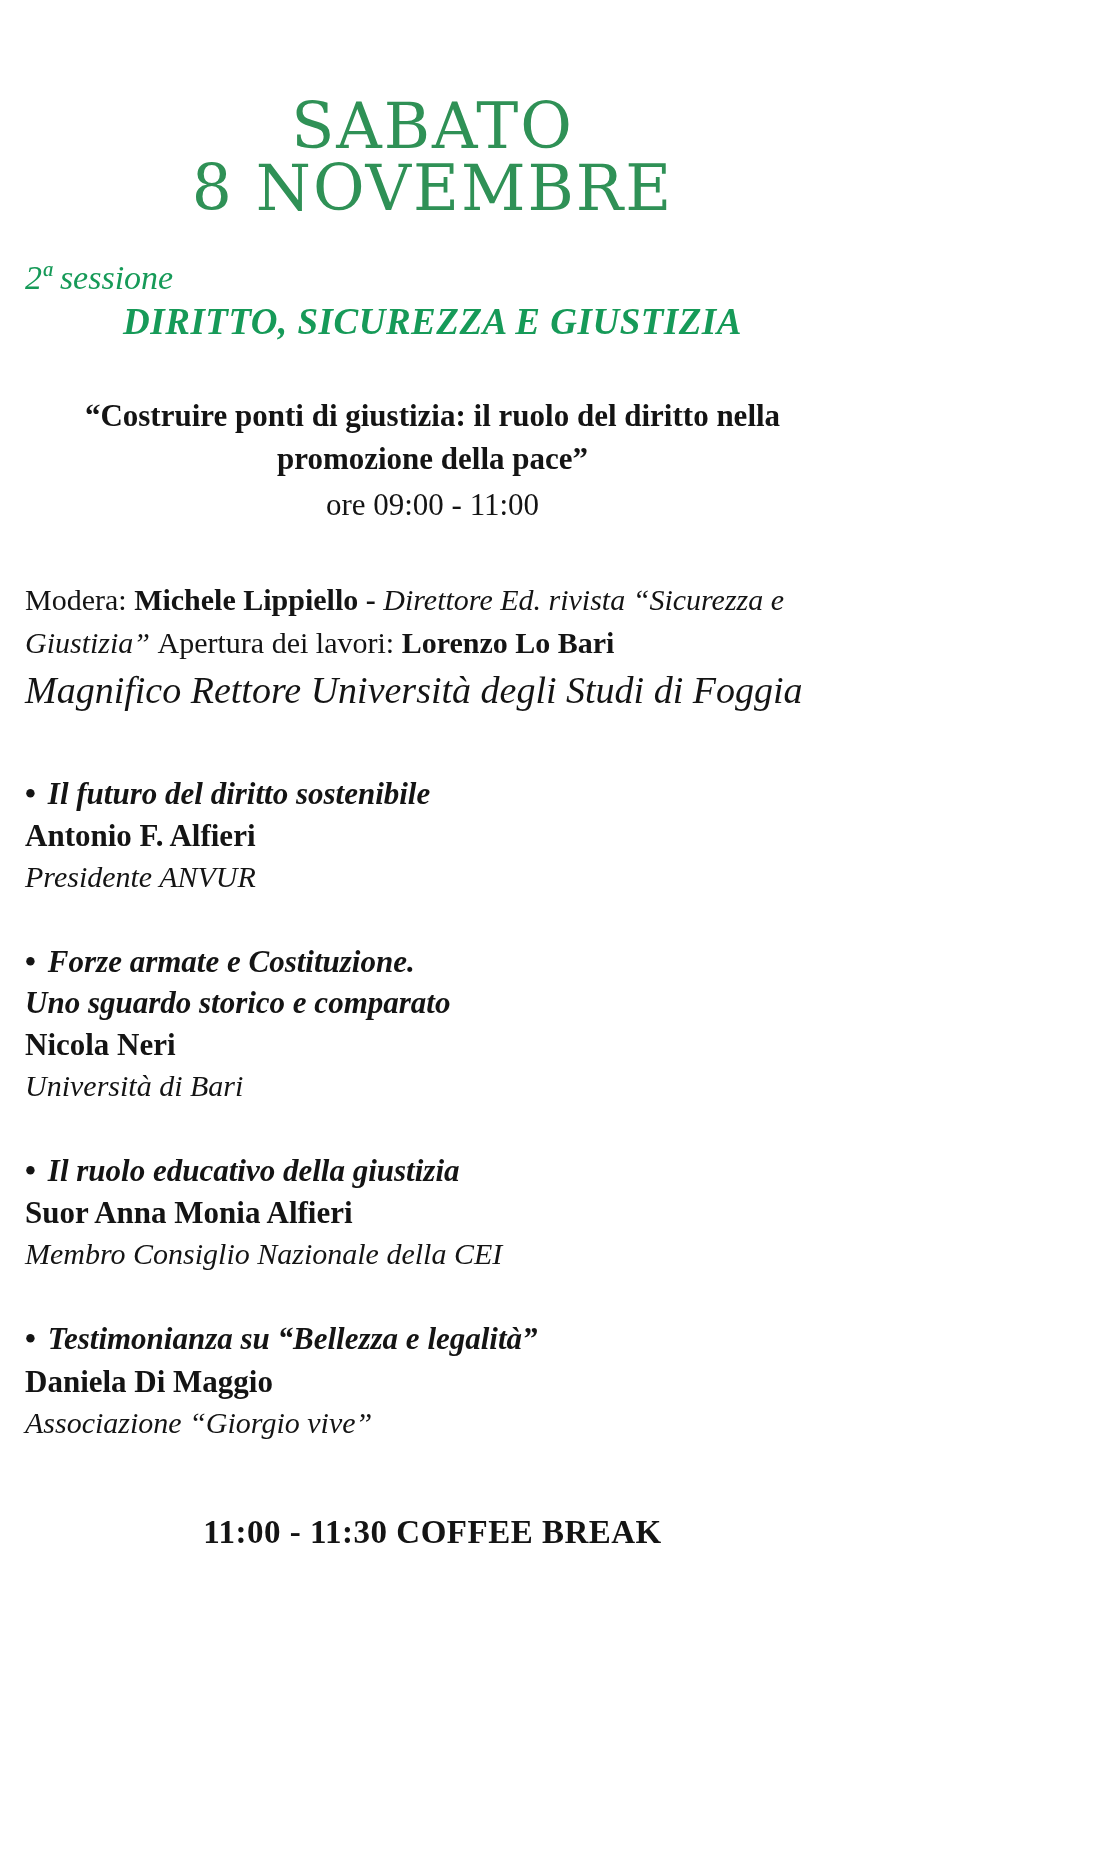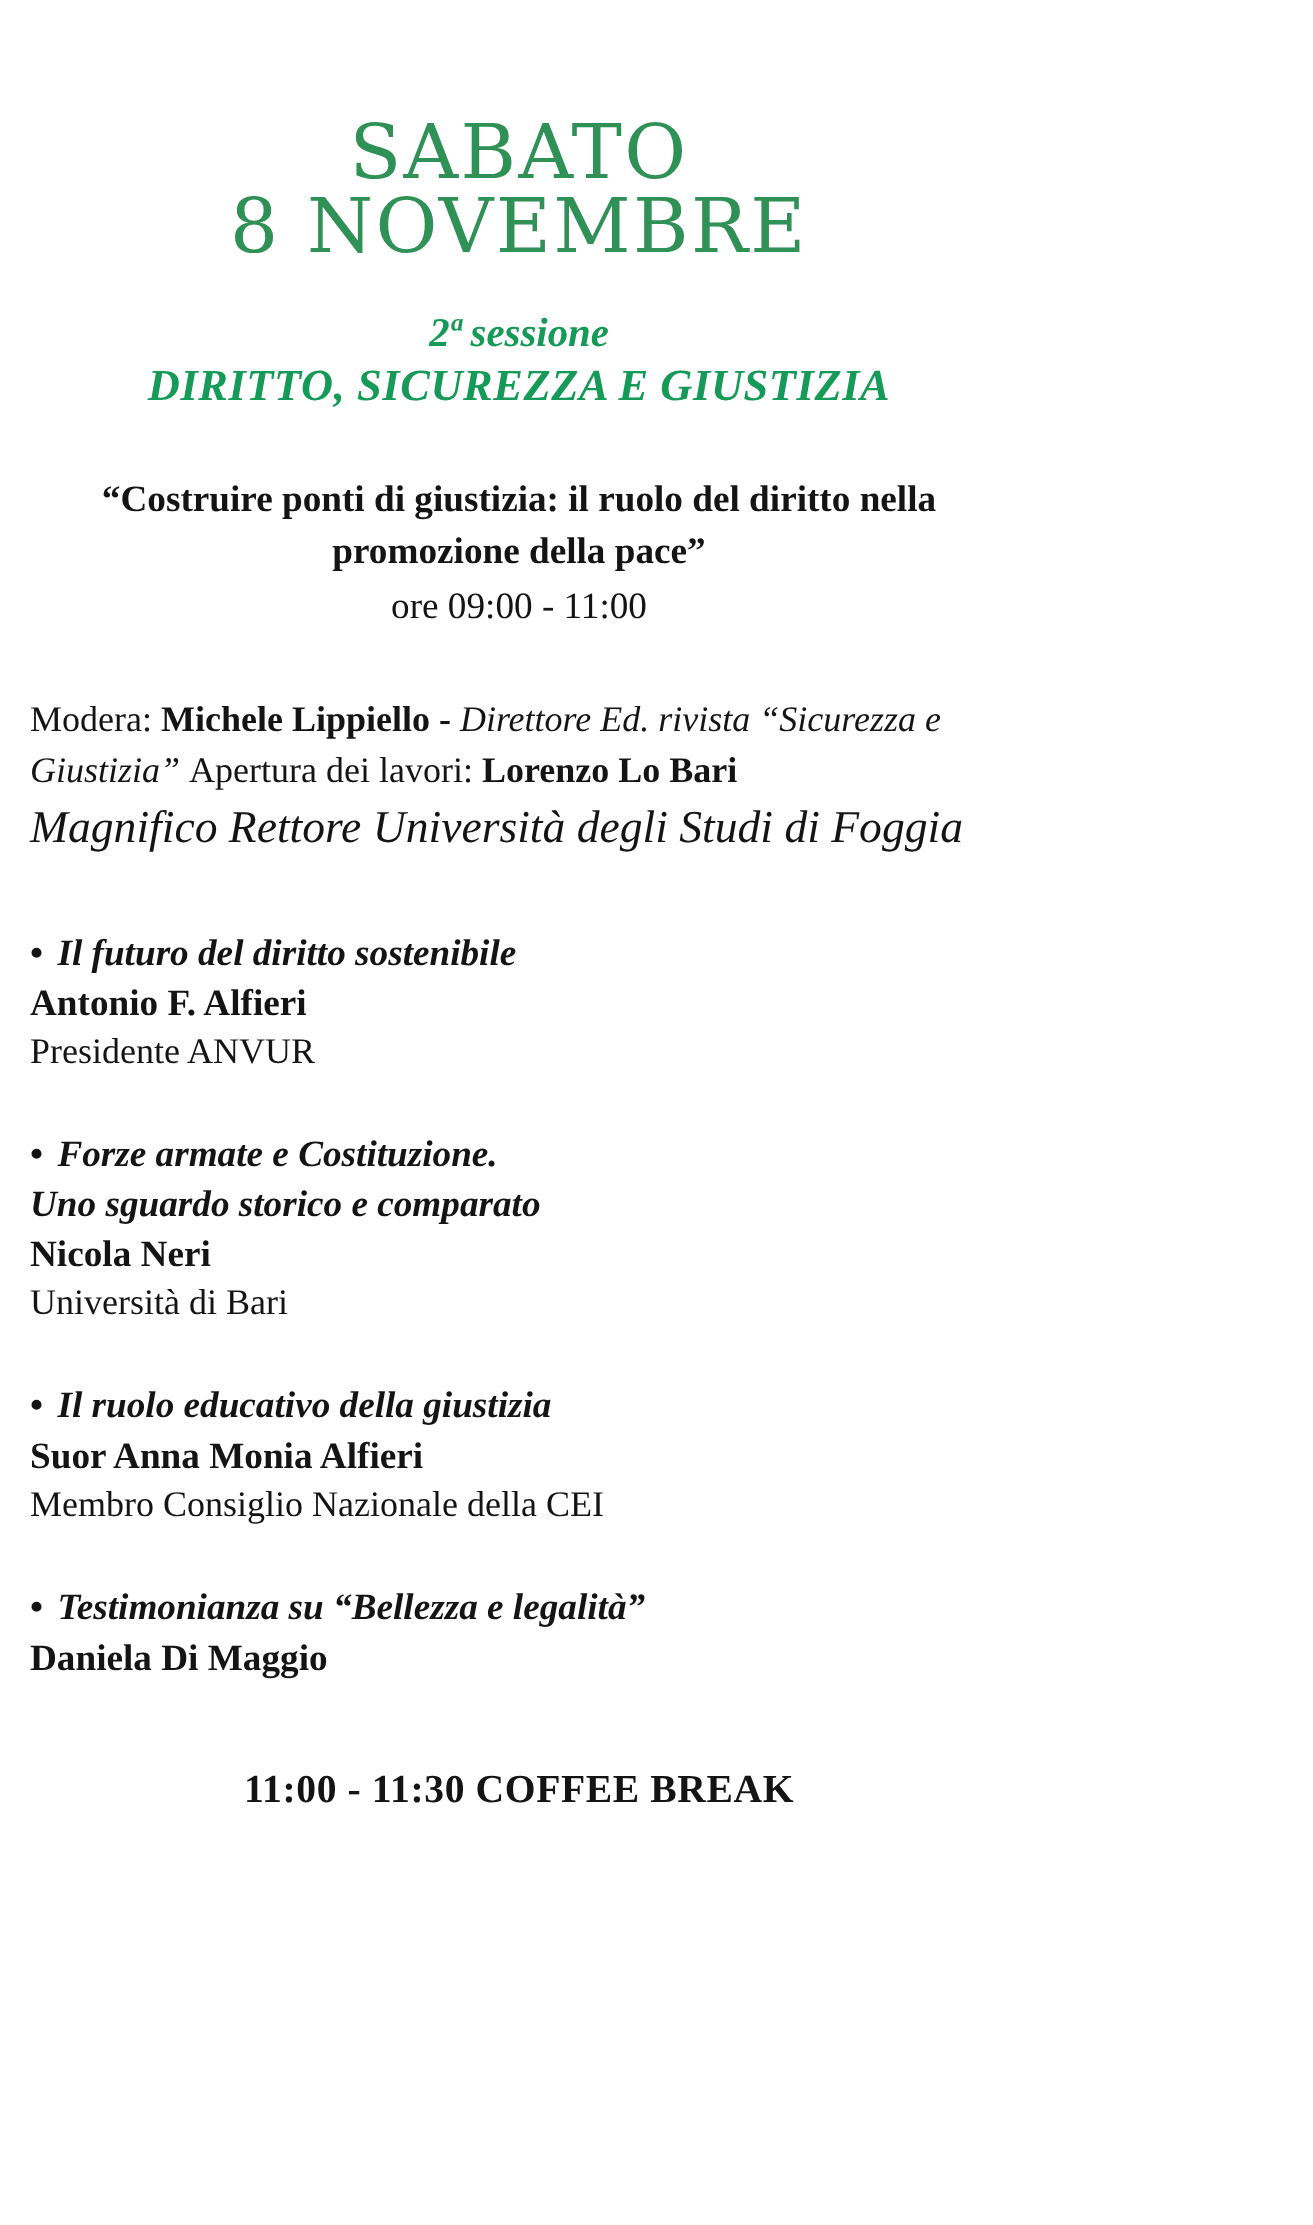--- a/index.html
+++ b/index.html
@@ -25,23 +25,22 @@
     color: var(--title-green, #2f9156);
     font-size: 63px;
     line-height: 0.98;
     text-align: center;
     letter-spacing: 2px;
     white-space: pre-line;
     margin: 0 0 0 0;
   }
   .session-label {
     margin-top: 40px;
-    text-align: center;
     font-size: 34px;
-    font-weight: bold;
+    font-weight: normal;
     font-style: italic;
     color: var(--session-green, #169a58);
   }
   .session-title {
     margin-top: 3px;
     text-align: center;
     font-size: 37px;
     font-weight: bold;
     font-style: italic;
     color: var(--session-green, #169a58);
@@ -93,20 +92,21 @@
     margin-right: 12px;
   }
   .item-title .t { white-space: pre-line; }
   .speaker {
     font-size: 31px;
     font-weight: bold;
     margin-top: 4px;
   }
   .role {
     font-size: 30px;
+    font-style: italic;
     margin-top: 6px;
   }
   .coffee-break {
     margin-top: 74px;
     text-align: center;
     font-size: 33px;
     font-weight: bold;
     letter-spacing: 0.5px;
   }
 </style>
@@ -145,18 +145,19 @@
 
     <div class="item">
       <div class="item-title"><span class="bullet">•</span><span class="t">Il ruolo educativo della giustizia</span></div>
       <div class="speaker">Suor Anna Monia Alfieri</div>
       <div class="role">Membro Consiglio Nazionale della CEI</div>
     </div>
 
     <div class="item">
       <div class="item-title"><span class="bullet">•</span><span class="t">Testimonianza su “Bellezza e legalità”</span></div>
       <div class="speaker">Daniela Di Maggio</div>
+      <div class="role">Associazione “Giorgio vive”</div>
     </div>
   </div>
 
   <div class="coffee-break">11:00 - 11:30 COFFEE BREAK</div>
 
 </div>
 
 </body></html>

